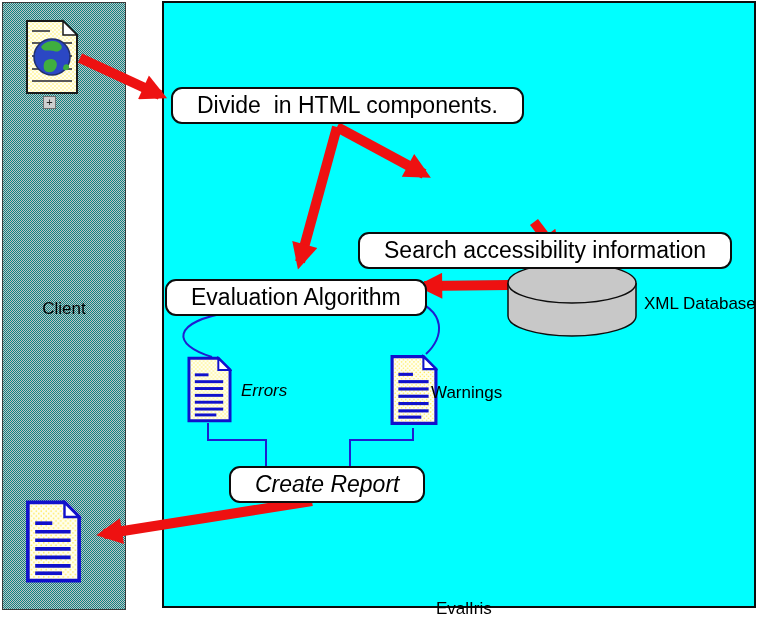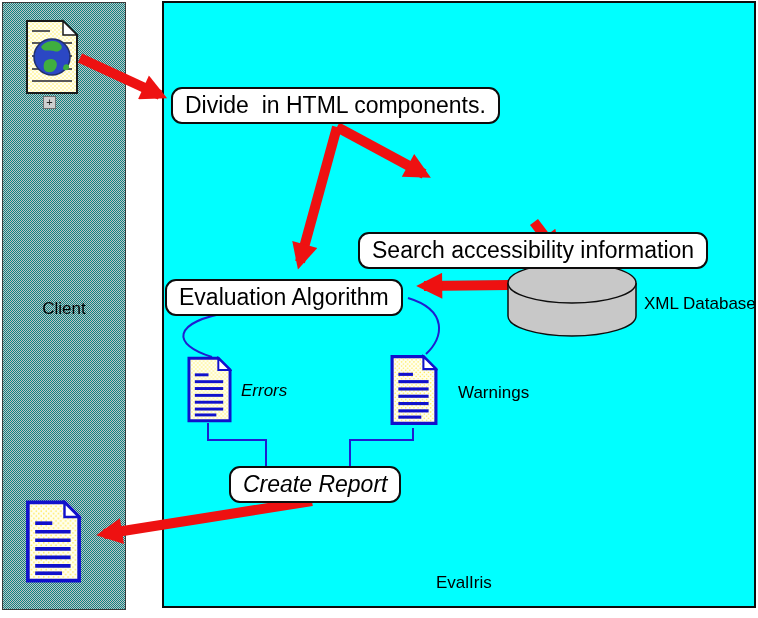--- a/index.html
+++ b/index.html
@@ -17,21 +17,21 @@
       linear-gradient(45deg,#c3c3c3 25%,transparent 25%,transparent 75%,#c3c3c3 75%);
     background-size:2px 2px;background-position:0 0,1px 1px;
   }
   .main-panel{
     position:absolute;left:162px;top:1px;width:594px;height:607px;
     border:2px solid #0d0d0d;box-sizing:border-box;background:#00ffff;
   }
   .overlay{position:absolute;left:0;top:0;width:758px;height:618px;pointer-events:none;}
   .pbox{
     position:absolute;background:#ffffff;border:2px solid #0d0d0d;border-radius:11px;
-    font-size:23px;line-height:29px;color:#000;padding:2px 12px;white-space:pre;z-index:5;
+    font-size:23px;line-height:29px;color:#000;padding:2px 24px;white-space:pre;z-index:5;
   }
   .lbl{position:absolute;color:#000;font-size:17px;white-space:nowrap;z-index:4;}
   .client-label{left:2px;top:299px;width:124px;text-align:center;}
   .icon-wrap{position:absolute;z-index:3;}
   .plus-chip{
     position:absolute;left:43px;top:96px;width:13px;height:13px;z-index:3;
     background:#cfcfcf;border:1px solid #707070;box-sizing:border-box;
     font-size:11px;line-height:10px;text-align:center;color:#222;
   }
 </style>
@@ -170,16 +170,16 @@
         <line x1="8" y1="47" x2="37" y2="47"></line>
         <line x1="8" y1="54" x2="37" y2="54"></line>
         <line x1="8" y1="60" x2="30" y2="60"></line>
       </g>
     </svg>
   </div>
 
   <div class="lbl client-label">Client</div>
   <div class="lbl" style="left:644px;top:294px;">XML Database</div>
   <div class="lbl" style="left:241px;top:381px;font-style:italic;">Errors</div>
-  <div class="lbl" style="left:458px;top:383px;">Warnings</div>
-  <div class="lbl" style="left:436px;top:573px;">EvalIris</div>
+  <div class="lbl" style="left:431px;top:383px;">Warnings</div>
+  <div class="lbl" style="left:436px;top:599px;">EvalIris</div>
 
 </div>
 
 </body></html>

